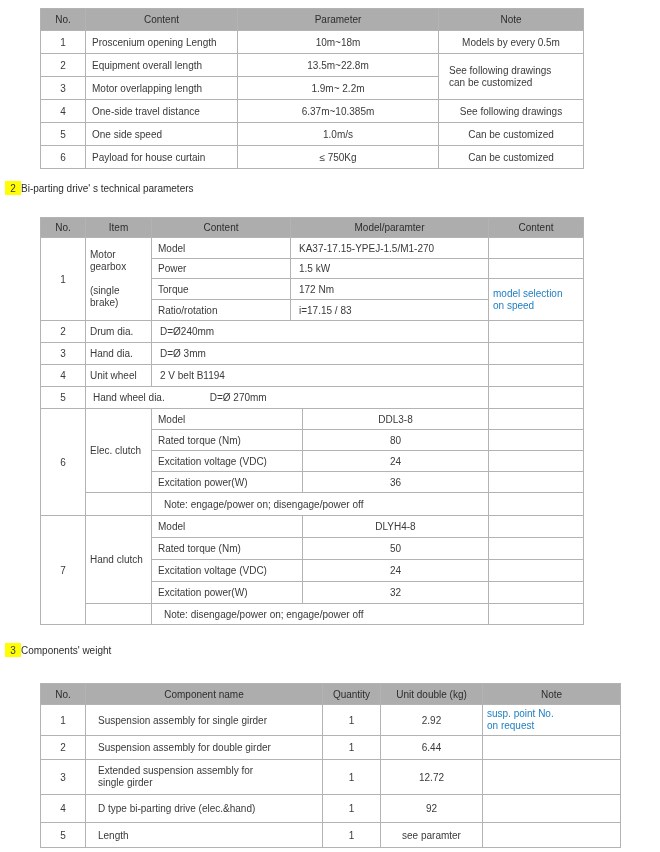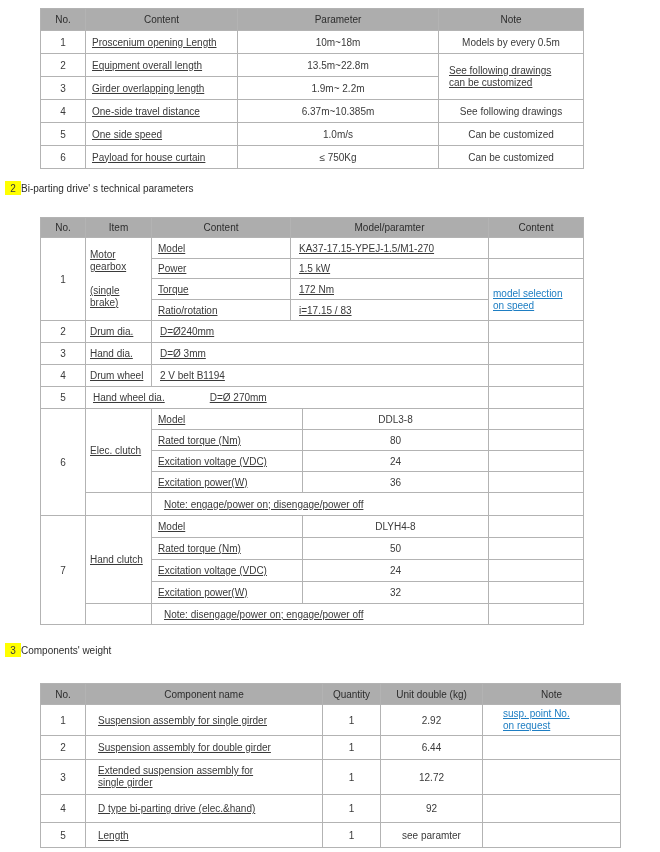--- a/index.html
+++ b/index.html
@@ -6,21 +6,21 @@
   .page {
     position:relative; width:660px; height:852px; background:#ffffff;
     font-family:"Liberation Sans", sans-serif; font-size:10px; color:#3a3a3a;
     overflow:hidden;
   }
   table { border-collapse:collapse; table-layout:fixed; position:absolute; }
   td, th { border:1px solid #b3b3b3; padding:0 6px; vertical-align:middle;
            font-weight:normal; font-size:10px; overflow:hidden; }
   .th { background:#adadad; text-align:center; color:#2d2d2d; }
   .c { text-align:center; }
-  .l { text-align:left;text-decoration:underline; }
+  .l { text-align:left; }
   .pre { white-space:pre-line; line-height:12px; }
   .blue { color:#1e7ec3; }
   .section-label { position:absolute; left:5px; display:flex; align-items:center; }
   .hl { background:#ffff00; color:#3a3a3a; width:16px; height:14px;
         display:inline-flex; align-items:center; justify-content:center; }
   .section-title { color:#2d2d2d; }
   .pad-sm { padding:0 4px;margin-top:38px; }
   .val-left { padding-left:8px; }
   .note-cell { padding-left:12px; }
   #t1 { left:40px; top:8px; width:543px; }
@@ -56,21 +56,21 @@
     </tr>
     <tr style="height:23px">
       <td class="c">2</td>
       <td class="l">Equipment overall length</td>
       <td class="c">13.5m~22.8m</td>
       <td class="l pre" rowspan="2" style="padding-left:10px">See following drawings
 can be customized</td>
     </tr>
     <tr style="height:23px">
       <td class="c">3</td>
-      <td class="l">Girder overlapping length</td>
+      <td class="l">Motor overlapping length</td>
       <td class="c">1.9m~ 2.2m</td>
     </tr>
     <tr style="height:23px">
       <td class="c">4</td>
       <td class="l">One-side travel distance</td>
       <td class="c">6.37m~10.385m</td>
       <td class="c">See following drawings</td>
     </tr>
     <tr style="height:23px">
       <td class="c">5</td>
@@ -144,21 +144,21 @@
       <td></td>
     </tr>
     <tr style="height:22px">
       <td class="c">3</td>
       <td class="l pad-sm">Hand dia.</td>
       <td class="l val-left" colspan="3">D=Ø 3mm</td>
       <td></td>
     </tr>
     <tr style="height:22px">
       <td class="c">4</td>
-      <td class="l pad-sm">Drum wheel</td>
+      <td class="l pad-sm">Unit wheel</td>
       <td class="l val-left" colspan="3">2 V belt B1194</td>
       <td></td>
     </tr>
 
     <tr style="height:22px">
       <td class="c">5</td>
       <td class="l" colspan="4" style="padding-left:7px">
         <span>Hand wheel dia.</span><span style="display:inline-block;width:45px"></span><span>D=Ø 270mm</span>
       </td>
       <td></td>
@@ -241,21 +241,21 @@
       <td class="th">Component name</td>
       <td class="th">Quantity</td>
       <td class="th">Unit double  (kg)</td>
       <td class="th">Note</td>
     </tr>
     <tr style="height:31px">
       <td class="c">1</td>
       <td class="l note-cell">Suspension assembly for single girder</td>
       <td class="c">1</td>
       <td class="c">2.92</td>
-      <td class="l pre blue" style="padding-left:20px">susp. point No.
+      <td class="l pre blue" style="padding-left:4px">susp. point No.
 on request</td>
     </tr>
     <tr style="height:24px">
       <td class="c">2</td>
       <td class="l note-cell">Suspension assembly for double girder</td>
       <td class="c">1</td>
       <td class="c">6.44</td>
       <td></td>
     </tr>
     <tr style="height:35px">

